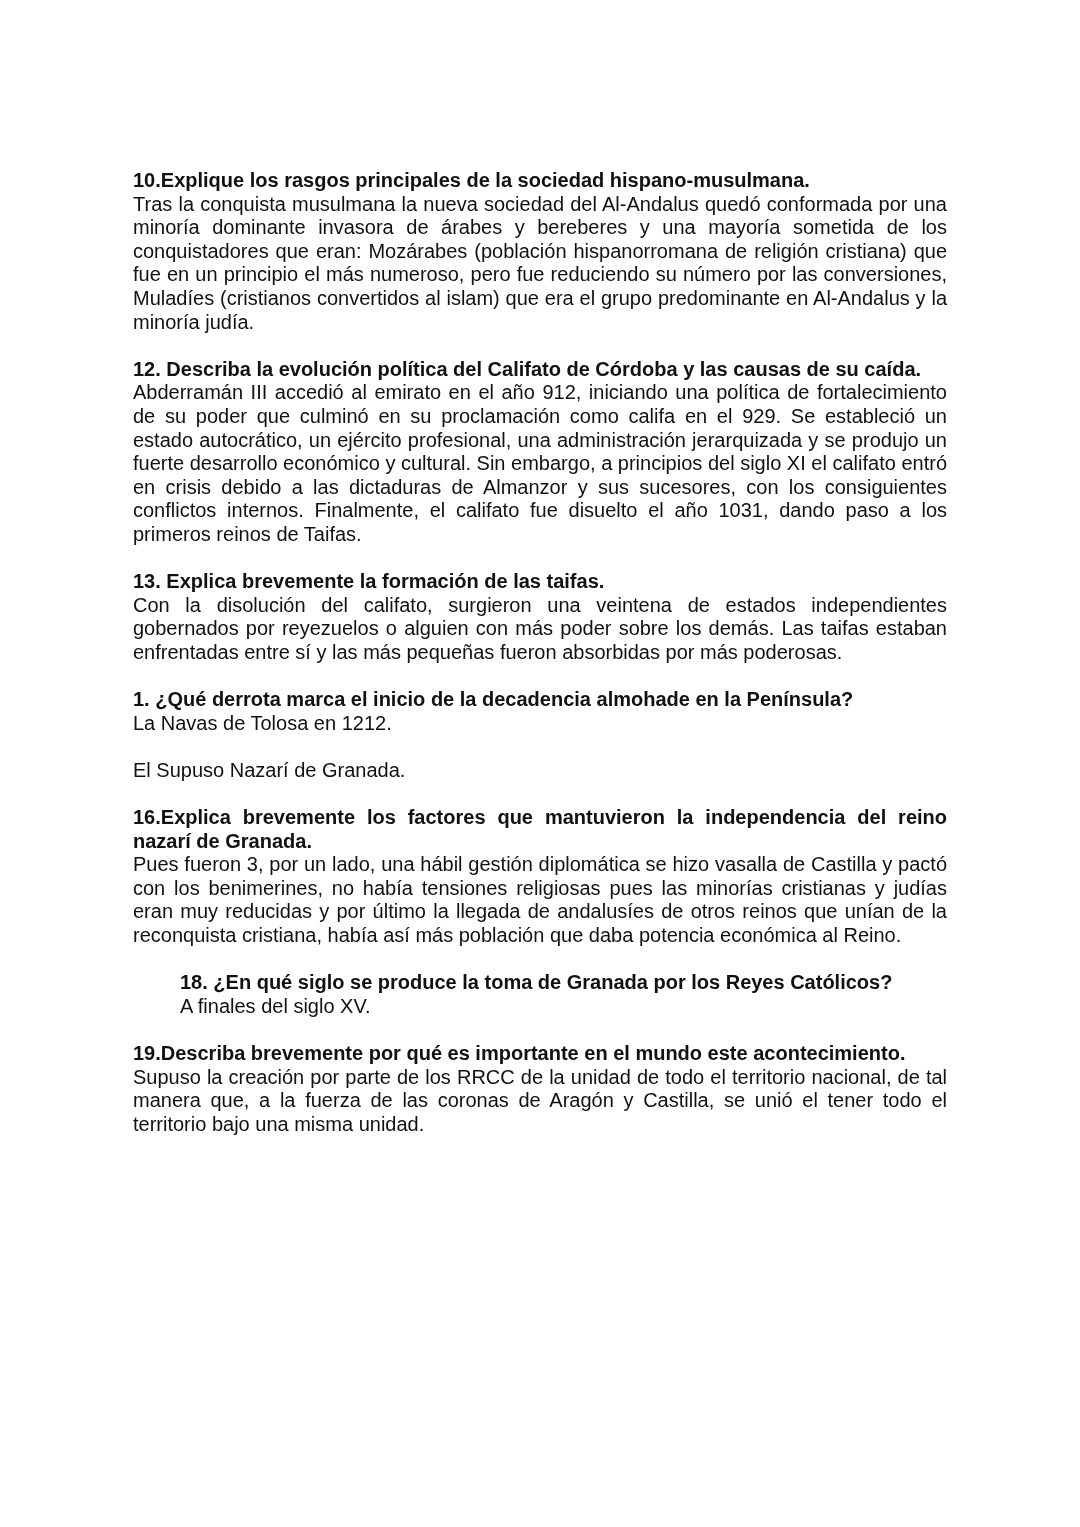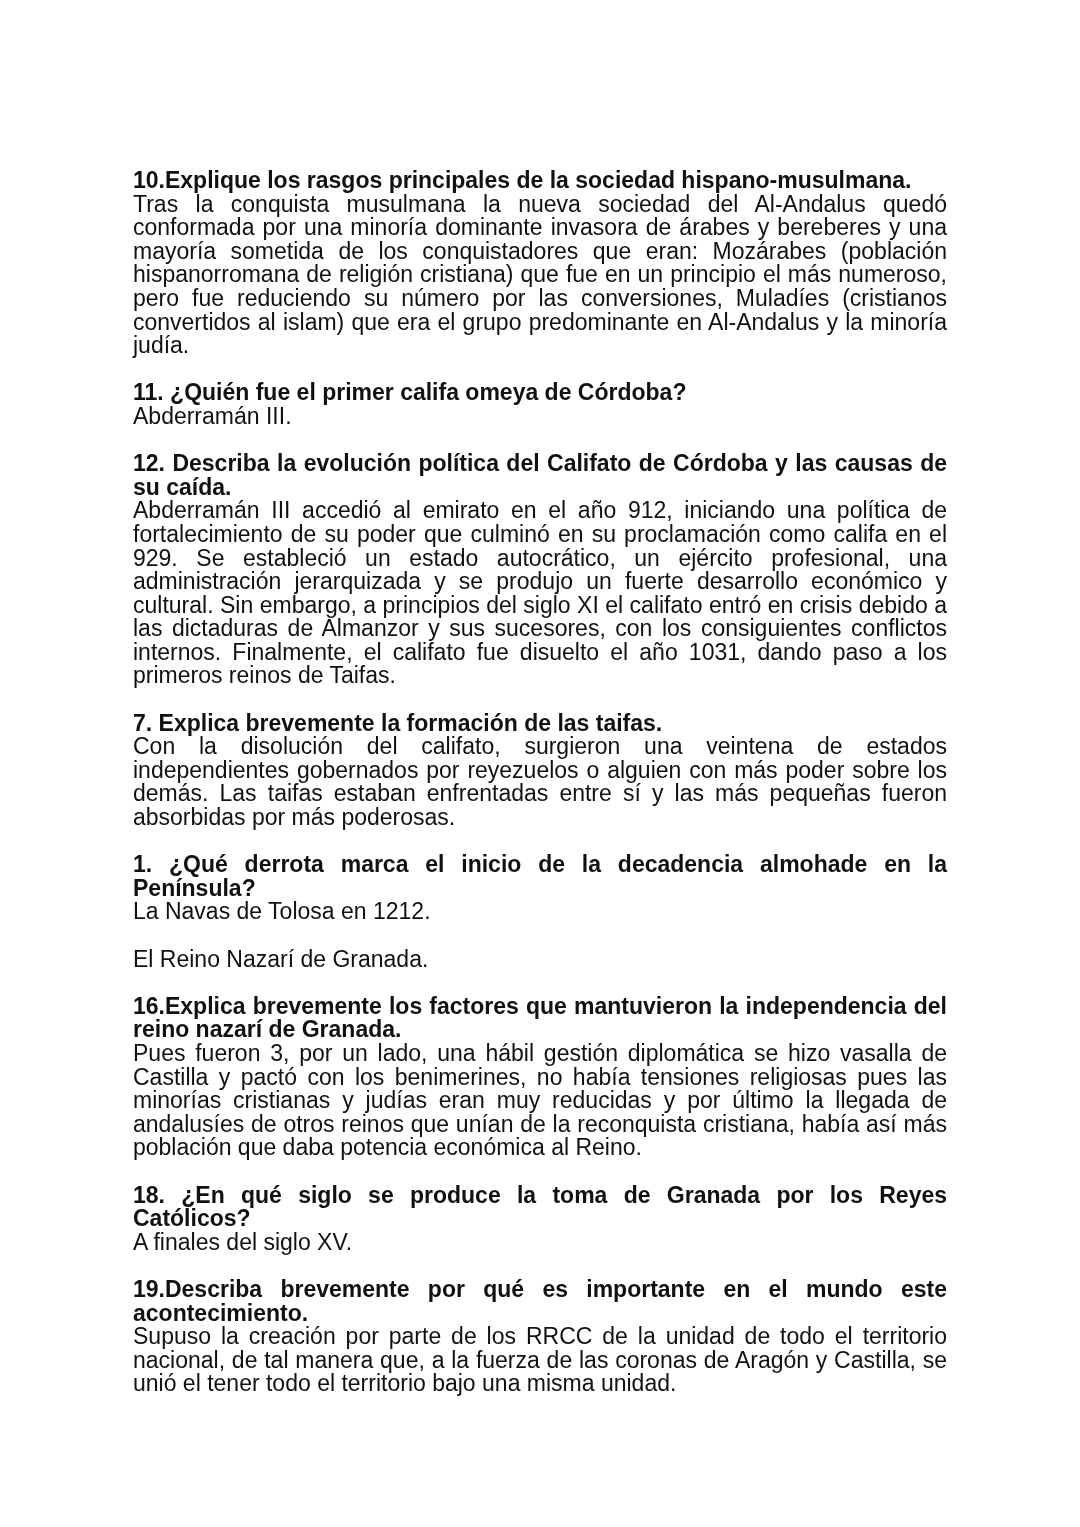--- a/index.html
+++ b/index.html
@@ -13,28 +13,29 @@
       position: relative;
       overflow: hidden;
       font-family: "Liberation Sans", sans-serif;
       color: #111111;
     }
     .page {
       position: absolute;
       left: 133px;
       top: 169px;
       width: 814px;
-      font-size: 23px;
+      font-size: 20px;
       line-height: 23.6px;
     }
     .qa {
       margin: 0 0 23.6px 0;
     }
     .qa.extra-gap {
       margin-top: 23.6px;
+      margin-left: 47px;
     }
     .question {
       font-weight: bold;
       margin: 0;
       text-align: justify;
       text-align-last: left;
     }
     .answer {
       margin: 0;
       text-align: justify;
@@ -44,42 +45,38 @@
 </head>
 <body>
 
 <div class="page">
 
   <div class="qa">
     <p class="question">10.Explique los rasgos principales de la sociedad hispano-musulmana.</p>
     <p class="answer">Tras la conquista musulmana la nueva sociedad del Al-Andalus quedó conformada por una minoría dominante invasora de árabes y bereberes y una mayoría sometida de los conquistadores que eran: Mozárabes (población hispanorromana de religión cristiana) que fue en un principio el más numeroso, pero fue reduciendo su número por las conversiones, Muladíes (cristianos convertidos al islam) que era el grupo predominante en Al-Andalus y la minoría judía.</p>
   </div>
 
-  <div class="qa">
-    <p class="question">11. ¿Quién fue el primer califa omeya de Córdoba?</p>
-    <p class="answer">Abderramán III.</p>
-  </div>
 
   <div class="qa">
     <p class="question">12. Describa la evolución política del Califato de Córdoba y las causas de su caída.</p>
     <p class="answer">Abderramán III accedió al emirato en el año 912, iniciando una política de fortalecimiento de su poder que culminó en su proclamación como califa en el 929. Se estableció un estado autocrático, un ejército profesional, una administración jerarquizada y se produjo un fuerte desarrollo económico y cultural. Sin embargo, a principios del siglo XI el califato entró en crisis debido a las dictaduras de Almanzor y sus sucesores, con los consiguientes conflictos internos. Finalmente, el califato fue disuelto el año 1031, dando paso a los primeros reinos de Taifas.</p>
   </div>
 
   <div class="qa">
-    <p class="question">7. Explica brevemente la formación de las taifas.</p>
+    <p class="question">13. Explica brevemente la formación de las taifas.</p>
     <p class="answer">Con la disolución del califato, surgieron una veintena de estados independientes gobernados por reyezuelos o alguien con más poder sobre los demás. Las taifas estaban enfrentadas entre sí y las más pequeñas fueron absorbidas por más poderosas.</p>
   </div>
 
   <div class="qa">
     <p class="question">1. ¿Qué derrota marca el inicio de la decadencia almohade en la Península?</p>
     <p class="answer">La Navas de Tolosa en 1212.</p>
   </div>
 
   <div class="qa">
-    <p class="answer">El Reino Nazarí de Granada.</p>
+    <p class="answer">El Supuso Nazarí de Granada.</p>
   </div>
 
   <div class="qa">
     <p class="question">16.Explica brevemente los factores que mantuvieron la independencia del reino nazarí de Granada.</p>
     <p class="answer">Pues fueron 3, por un lado, una hábil gestión diplomática se hizo vasalla de Castilla y pactó con los benimerines, no había tensiones religiosas pues las minorías cristianas y judías eran muy reducidas y por último la llegada de andalusíes de otros reinos que unían de la reconquista cristiana, había así más población que daba potencia económica al Reino.</p>
   </div>
 
   <div class="qa">
   </div>
 

